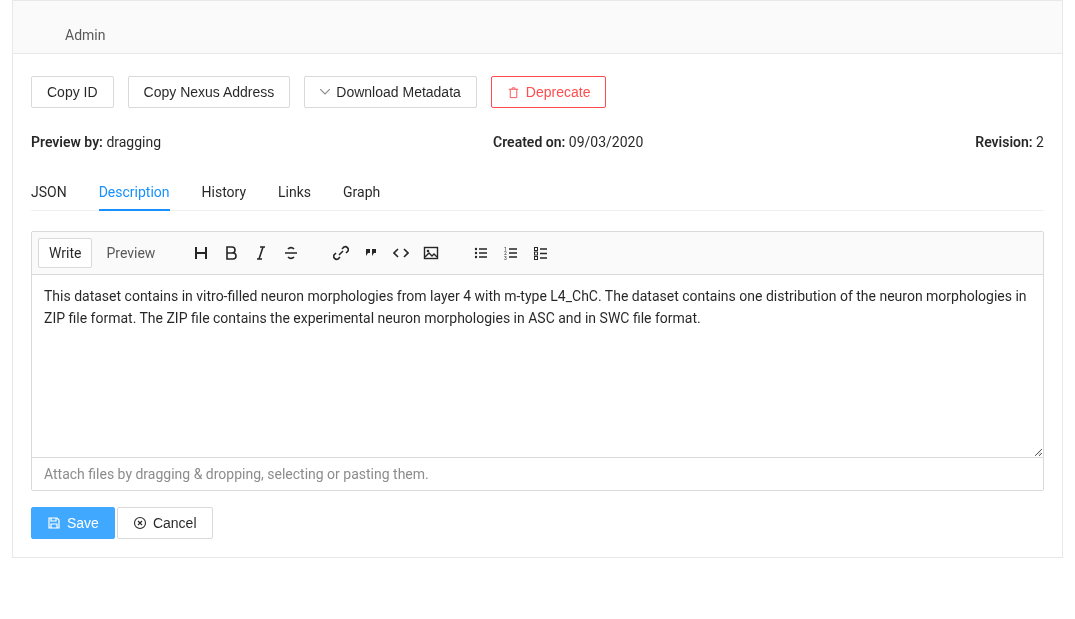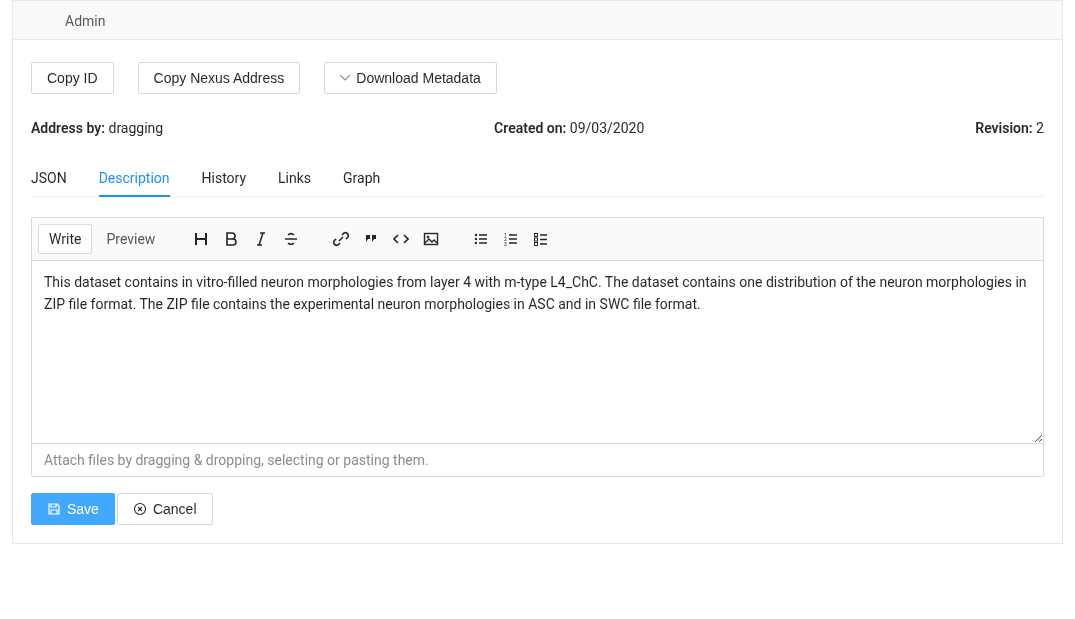--- a/index.html
+++ b/index.html
@@ -12,31 +12,31 @@
     background: #fff;
   }
   .outer {
     border: 1px solid #e8e8e8;
     border-top: none;
     margin: 0 12px;
   }
   .admin-bar {
     border-top: 1px solid #e8e8e8;
     border-bottom: 1px solid #e8e8e8;
-    padding: 12px 16px 10px 52px;
+    padding: 26px 16px 10px 52px;
     font-size: 14px;
     color: #595959;
     background: #fafafa;
   }
   .content {
     padding: 22px 18px 18px 18px;
   }
   .action-row {
     display: flex;
-    gap: 24px;
+    gap: 14px;
     margin-bottom: 26px;
   }
   .btn {
     display: inline-flex;
     align-items: center;
     gap: 6px;
     height: 32px;
     padding: 0 15px;
     border: 1px solid #d9d9d9;
     border-radius: 2px;
@@ -181,25 +181,33 @@
         <span>Copy Nexus Address</span>
       </button>
       <button class="btn">
         <span class="chev icon-inline">
           <svg viewBox="0 0 10 6" width="10" height="6">
               <path d="M0 0 L5 5 L10 0" fill="none" stroke="currentColor" stroke-width="1.2"></path>
             </svg>
         </span>
         <span>Download Metadata</span>
       </button>
+      <button class="btn btn-danger">
+        <span class="icon-inline">
+          <svg viewBox="0 0 14 14" width="13" height="13">
+              <path d="M2 3.5h10M5.5 3.5V2h3v1.5M3.5 3.5v9h7v-9" fill="none" stroke="currentColor" stroke-width="1"></path>
+            </svg>
+        </span>
+        <span>Deprecate</span>
+      </button>
     </div>
 
     <div class="meta-row">
       <div class="meta-item">
-        <strong>Address by:</strong>
+        <strong>Preview by:</strong>
         <span>dragging</span>
       </div>
       <div class="meta-item">
         <strong>Created on:</strong>
         <span>09/03/2020</span>
       </div>
       <div class="meta-item">
         <strong>Revision:</strong>
         <span>2</span>
       </div>

